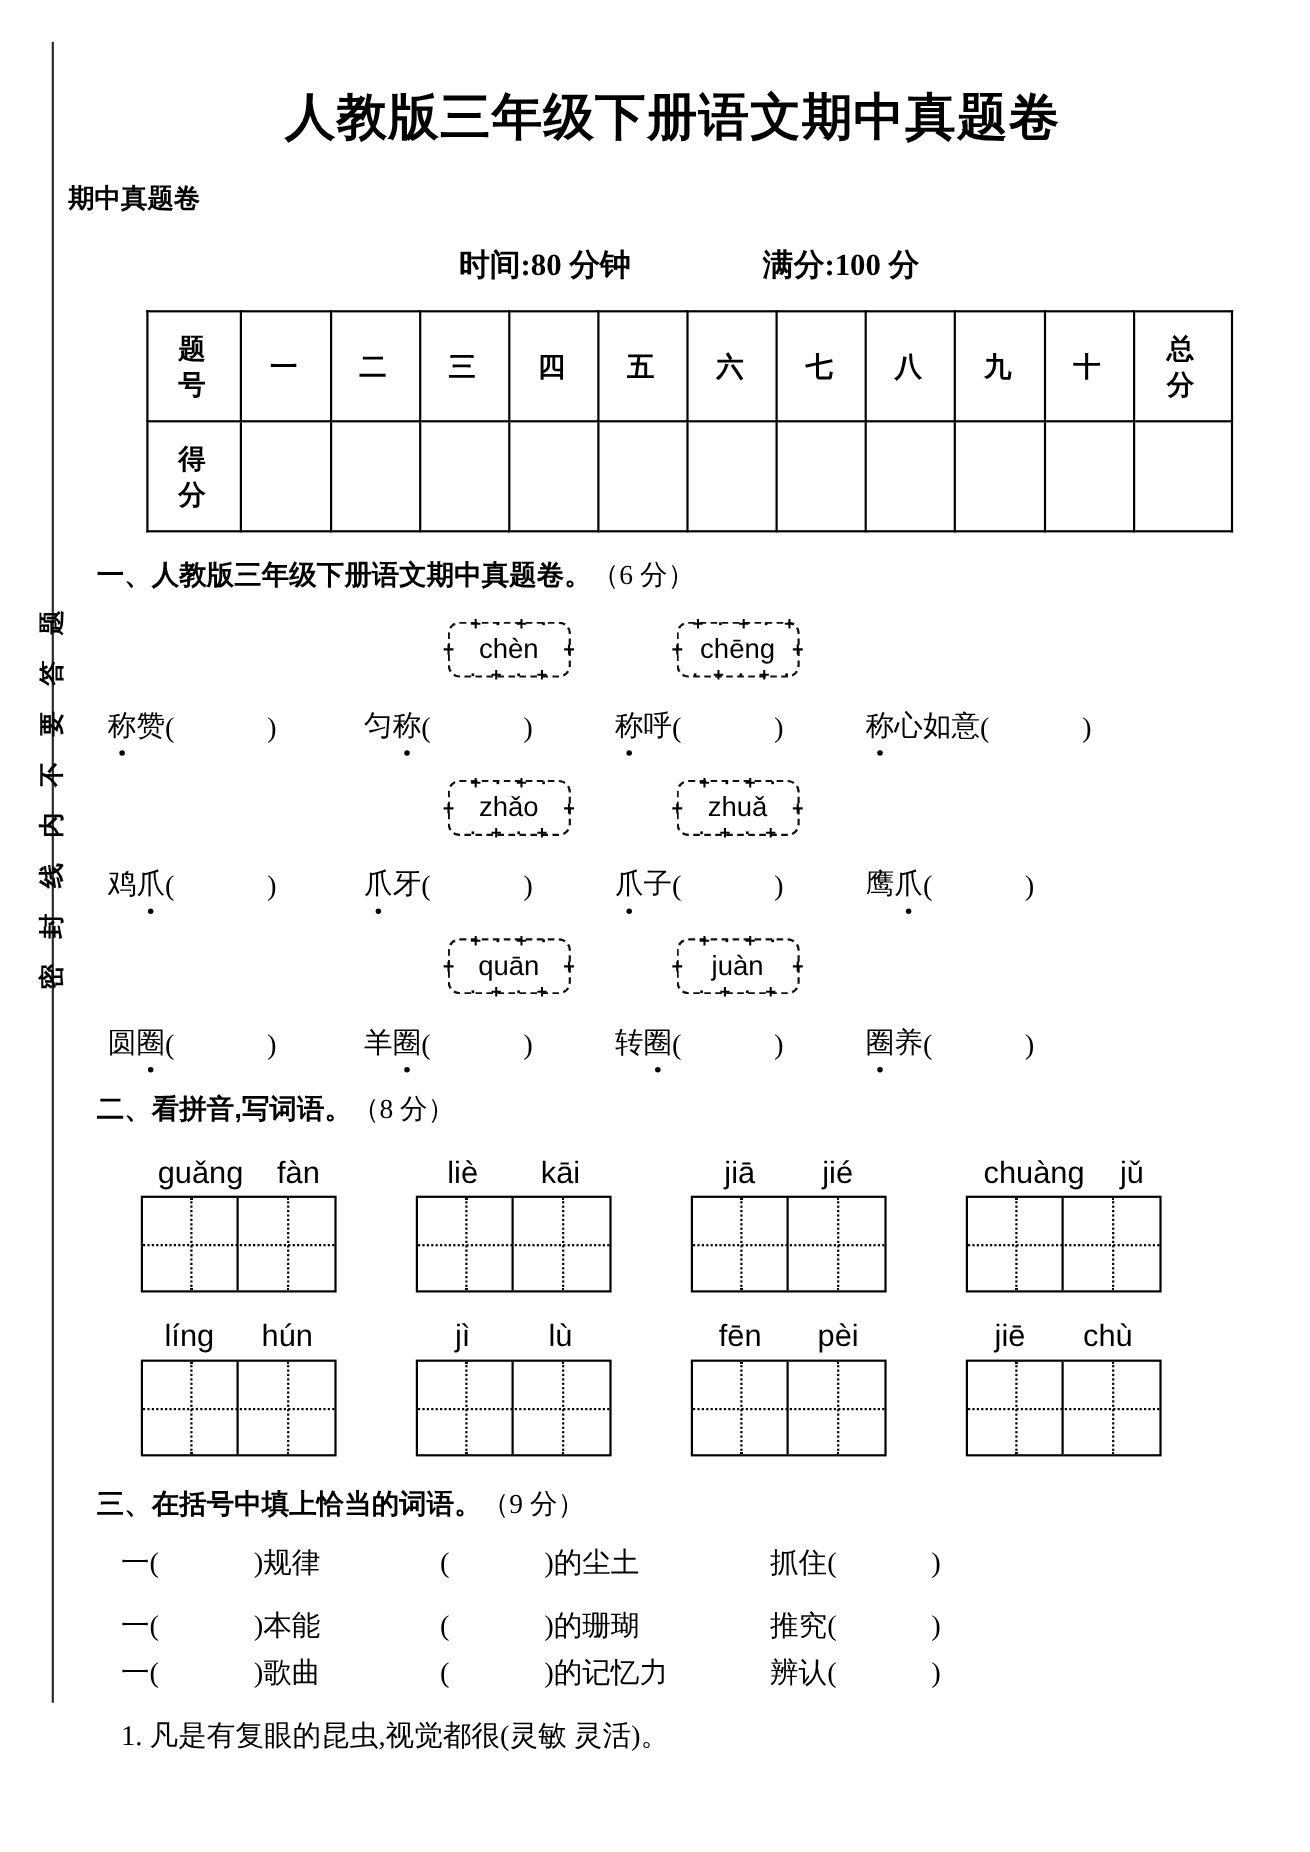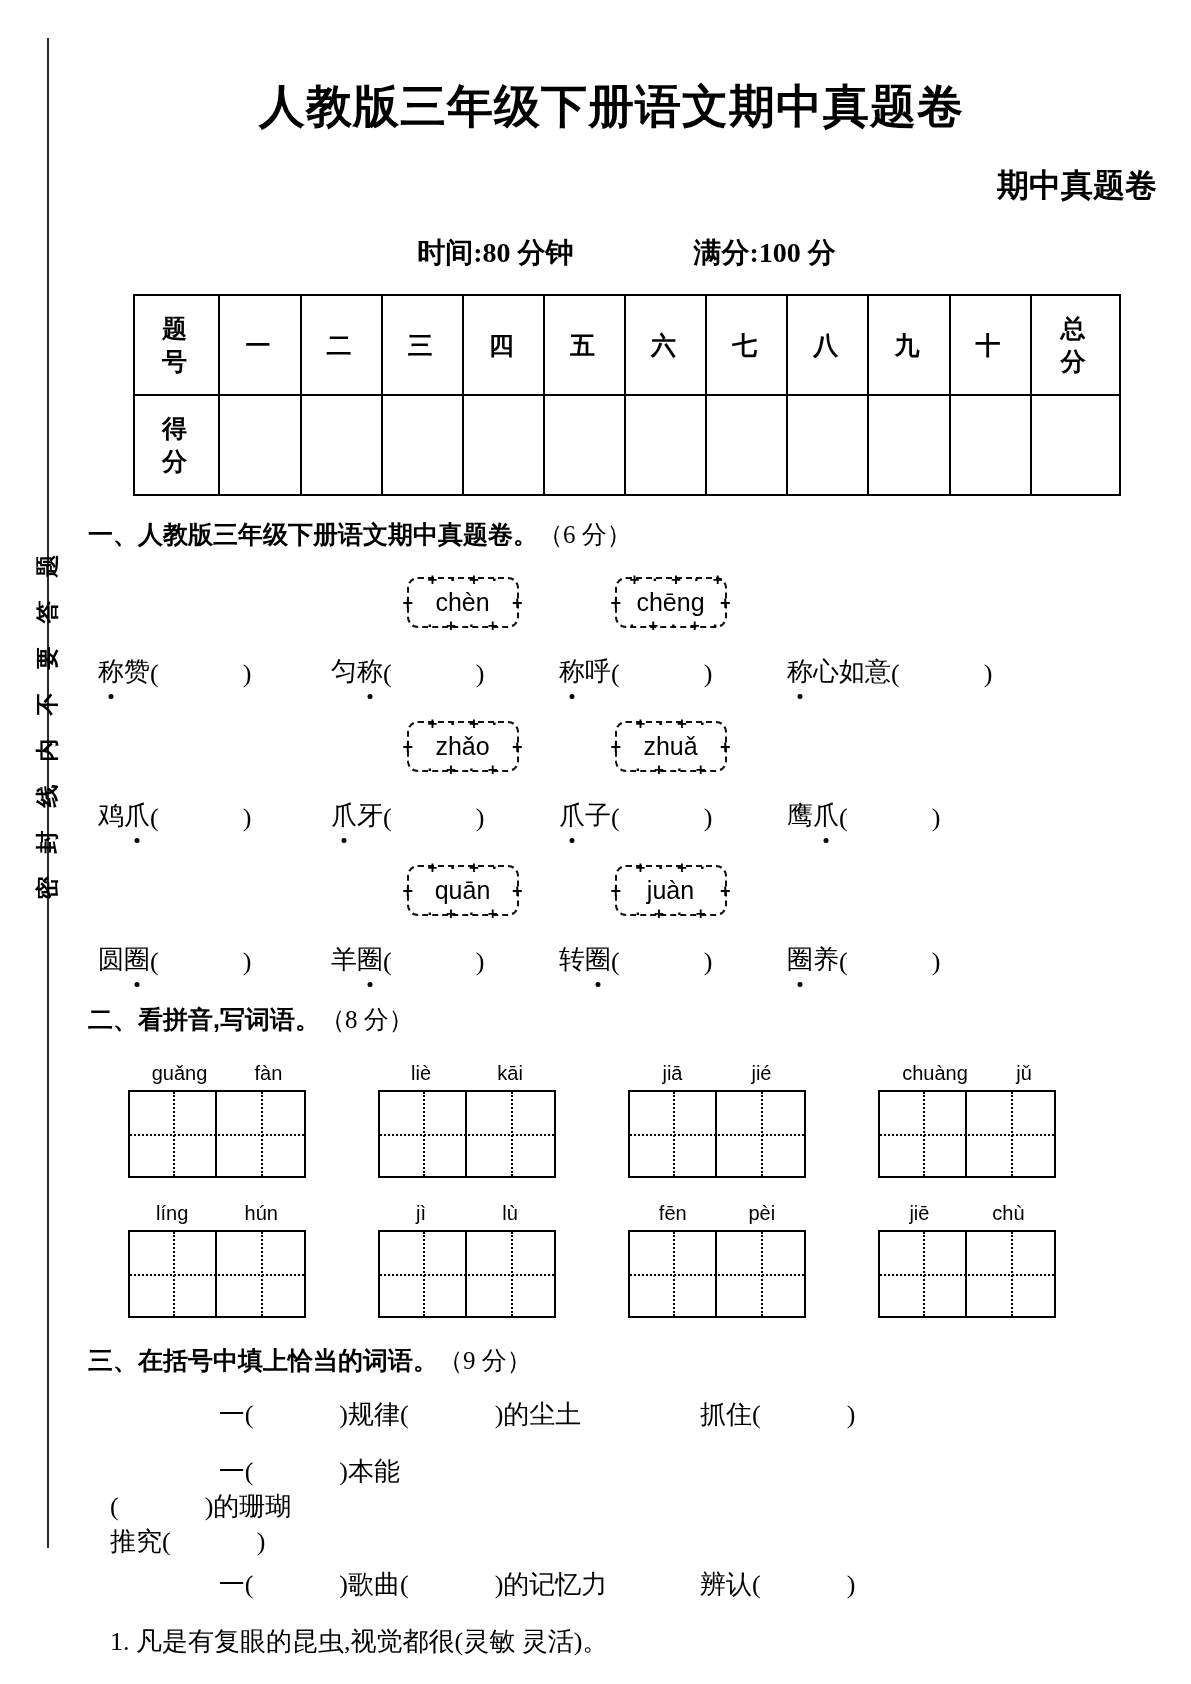--- a/index.html
+++ b/index.html
@@ -60,24 +60,24 @@
     margin-top: 76px;
     text-align: center;
     font-family: "Liberation Sans", "DejaVu Sans", sans-serif;
     font-weight: 700;
     font-size: 46px;
     letter-spacing: 1px;
     padding-right: 30px;
   }
   .title-sub {
     margin-top: 26px;
-    text-align: right;
-    font-family: "Liberation Sans", "DejaVu Sans", sans-serif;
-    font-weight: 700;
-    font-size: 32px;
+    text-align: left;
+    font-family: "Liberation Sans", "DejaVu Sans", sans-serif;
+    font-weight: 700;
+    font-size: 24px;
     padding-right: 34px;
   }
 
   .meta-row {
     margin-top: 26px;
     display: flex;
     justify-content: center;
     gap: 120px;
     font-size: 28px;
     font-weight: 600;
@@ -189,21 +189,21 @@
   .paren-gap { display: inline-block; width: 84px; }
 
   
   .grid-block {
     display: flex;
     margin-left: 30px;
   }
   .grid-item { width: 250px; }
   .grid-pin {
     font-family: "Liberation Sans", "DejaVu Sans", sans-serif;
-    font-size: 20px;
+    font-size: 28px;
     display: flex;
     width: 178px;
     margin: 0 auto 5px auto;
     justify-content: space-around;
   }
   .tzg {
     width: 178px;
     height: 88px;
     margin: 0 auto;
     border: 2px solid #000;
@@ -233,21 +233,21 @@
     border-top: 2px dotted #000;
   }
 
   
   .fill-row {
     display: flex;
     margin-left: 48px;
     font-size: 26px;
     align-items: baseline;
   }
-  .f1 { width: 290px; text-align: right; }
+  .f1 { width: 290px; }
   .f2 { width: 300px; }
   .f3 { width: 260px; }
   .gap-s { display: inline-block; width: 86px; }
 
   
   .q-line {
     margin-left: 48px;
     font-size: 26px;
   }
 </style>
@@ -431,21 +431,21 @@
 
   <div class="sec-head" style="margin-top:26px;">
     <span>三、在括号中填上恰当的词语。</span><span class="pts">（9 分）</span>
   </div>
 
   <div class="fill-row" style="margin-top:20px;">
     <div class="f1"><span>一(</span><span class="gap-s"></span><span>)规律</span></div>
     <div class="f2"><span>(</span><span class="gap-s"></span><span>)的尘土</span></div>
     <div class="f3"><span>抓住(</span><span class="gap-s"></span><span>)</span></div>
   </div>
-  <div class="fill-row" style="margin-top:22px;flex-direction:column;">
+  <div class="fill-row" style="margin-top:22px;">
     <div class="f1"><span>一(</span><span class="gap-s"></span><span>)本能</span></div>
     <div class="f2"><span>(</span><span class="gap-s"></span><span>)的珊瑚</span></div>
     <div class="f3"><span>推究(</span><span class="gap-s"></span><span>)</span></div>
   </div>
   <div class="fill-row" style="margin-top:8px;">
     <div class="f1"><span>一(</span><span class="gap-s"></span><span>)歌曲</span></div>
     <div class="f2"><span>(</span><span class="gap-s"></span><span>)的记忆力</span></div>
     <div class="f3"><span>辨认(</span><span class="gap-s"></span><span>)</span></div>
   </div>
 

